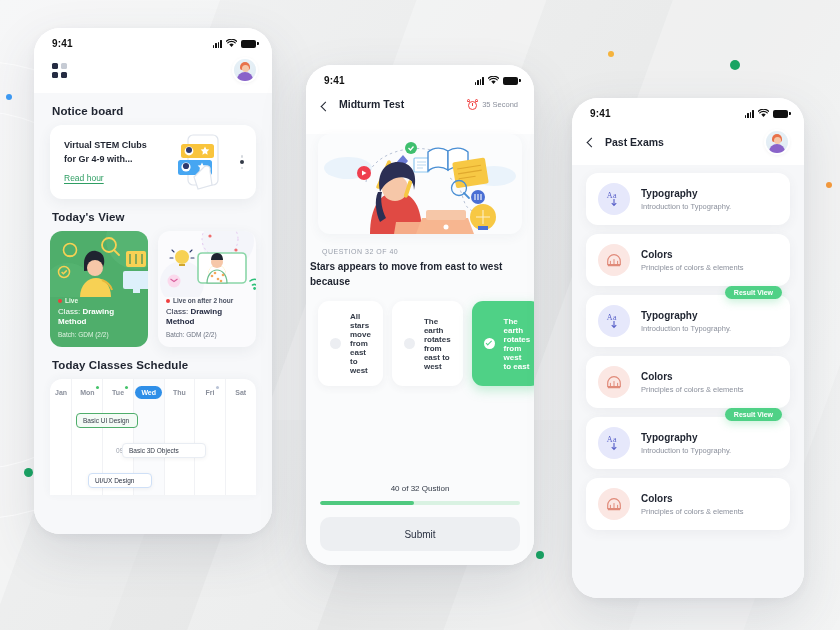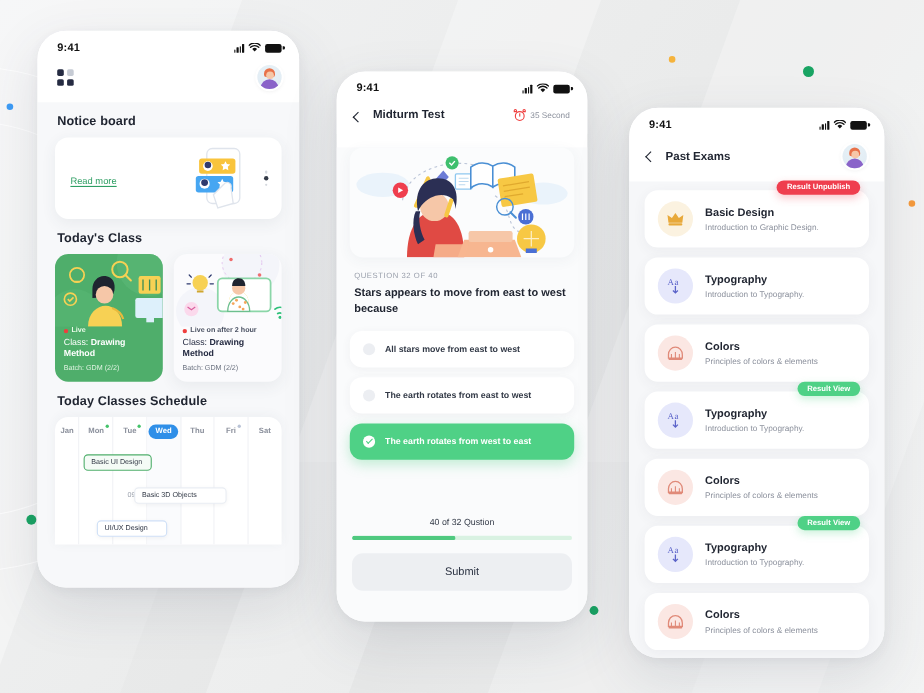--- a/index.html
+++ b/index.html
@@ -162,36 +162,36 @@
   .alarm .hand { position:absolute; left:5px; top:4.5px; width:1.2px;height:3px;background:#ef3e3e; }
   .timer-txt { font-size: 7.5px; color:#8b909c; }
 
   .p2-body { background:#fafbfc; height:100%; }
   .quiz-ill {
     margin: 12px 12px 0; height: 100px; border-radius: 12px;
     background:#fbfcfd; box-shadow: 0 3px 12px rgba(60,70,90,.05);
     position: relative; overflow:hidden;
   }
   .q-label { font-size:7px; letter-spacing:.5px; color:#9aa0ac; padding: 14px 16px 0; }
-  .q-text { font-size: 10px; font-weight:bold; color:#1f2430; padding: 5px 16px 0; line-height:1.45; }
-  .answers { padding: 12px 12px 0; display:flex; flex-direction:column; gap:9px; }
+  .q-text { font-size: 10px; font-weight:bold; color:#1f2430; padding: 5px 4px 0; line-height:1.45; }
+  .answers { padding: 12px 12px 0; display:flex; gap:9px; }
   .ans {
     display:flex; align-items:center; gap:9px;
     background:#fff; border-radius:11px; padding: 11px 12px;
     box-shadow: 0 2px 9px rgba(60,70,90,.06);
     font-size:8px; color:#333a47; font-weight:600;
   }
   .ans .radio { width:11px;height:11px;border-radius:50%;background:#eceef2; flex:none;}
   .ans.sel { background:#4fd186; color:#fff; box-shadow: 0 4px 12px rgba(79,209,134,.35); }
   .ans.sel .radio { background:#fff; position:relative; }
   .ans.sel .radio:after {
     content:""; position:absolute; left:2.6px; top:3.2px; width:4.5px;height:2.3px;
     border-left:1.4px solid #4fd186; border-bottom:1.4px solid #4fd186; transform: rotate(-45deg);
   }
-  .p2-foot { position:absolute; left:0; right:0; bottom:28px; padding: 0 14px; }
+  .p2-foot { position:absolute; left:0; right:0; bottom:14px; padding: 0 14px; }
   .qcount { text-align:center; font-size:8px; color:#333a47; margin-bottom:8px; }
   .pbar { height:4px; border-radius:3px; background:#d9f2e2; overflow:hidden; }
   .pbar .fill { height:100%; background:#4fc97f; border-radius:3px; }
   .submit {
     margin-top: 12px; height:34px; border-radius:10px; background:#edeff2;
     display:flex; align-items:center; justify-content:center;
     font-size:10px; color:#2b3242; border:none; width:100%; font-family:inherit;
   }
 
   
@@ -271,21 +271,22 @@
           <span class="face"></span>
           <span class="body"></span>
       </div>
     </div>
 
     <div class="p1-body">
       <div class="sec-title">Notice board</div>
 
       <div class="notice-card">
         <div class="notice-text">
-          <div class="notice-link">Read more</div>
+          <div class="notice-title">Virtual STEM Clubs for Gr 4-9 with...</div>
+          <div class="notice-link">Read hour</div>
         </div>
         <div class="notice-ill">
           <svg width="72" height="58" viewBox="0 0 72 58">
             <rect x="26" y="2" width="30" height="50" rx="5" fill="#fff" stroke="#dfe4ec" stroke-width="1.2"></rect>
             <rect x="19" y="11" width="33" height="14" rx="2.5" fill="#f9c43c"></rect>
             <circle cx="27" cy="18" r="4.4" fill="#fff"></circle>
               <circle cx="27" cy="17" r="3" fill="#2f3a6e"></circle>
             <path d="M43 13.5l1.3 2.7 3 .4-2.2 2.1.5 3-2.6-1.4-2.6 1.4.5-3-2.2-2.1 3-.4z" fill="#fff"></path>
             <rect x="16" y="27" width="34" height="15" rx="2.5" fill="#46a6f2"></rect>
             <circle cx="24" cy="34" r="4.6" fill="#fff"></circle>
@@ -294,21 +295,21 @@
             <path d="M41 35 C44 31 49 33 48 38 L50 52 L36 56 L32 44 Z" fill="#fff" stroke="#dfe4ec" stroke-width="1.2"></path>
           </svg>
         </div>
         <div class="dots-v">
           <i></i>
             <i class="on"></i>
             <i></i>
         </div>
       </div>
 
-      <div class="sec-title">Today's Class</div>
+      <div class="sec-title">Today's View</div>
       <div class="class-row">
 
         <div class="class-card green">
           <div class="cc-ill">
             <svg width="110" height="66" viewBox="0 0 110 66">
               <circle cx="86" cy="8" r="30" fill="#5cba78" opacity=".55"></circle>
               <circle cx="18" cy="58" r="26" fill="#5cba78" opacity=".45"></circle>
               <circle cx="20" cy="19" r="6.5" fill="none" stroke="#f7d154" stroke-width="1.6"></circle>
               <path d="M17.5 25h5" stroke="#f7d154" stroke-width="1.6"></path>
               <circle cx="59" cy="14" r="7" fill="none" stroke="#f7d154" stroke-width="1.8"></circle>
@@ -547,33 +548,20 @@
         <span class="p3-title">Past Exams</span>
       </div>
       <div class="avatar">
         <span class="hair"></span>
           <span class="face"></span>
           <span class="body"></span>
       </div>
     </div>
 
     <div class="p3-body" id="exam-list">
-  <div class="exam-card">
-    <div class="exam-icon cream">
-            <svg width="18" height="18" viewBox="0 0 20 20">
-              <path d="M3 14h14l1-8-4.5 3L10 4 6.5 9 2 6z" fill="#e8a93a"></path>
-              <rect x="3" y="14.5" width="14" height="2.2" rx="1" fill="#e8a93a"></rect>
-            </svg>
-          </div>
-    <div>
-      <div class="exam-name">Basic Design</div>
-      <div class="exam-sub">Introduction to Graphic Design.</div>
-    </div>
-    <div class="badge red">Result Unpublish</div>
-  </div>
 
   <div class="exam-card">
     <div class="exam-icon lilac">
             <svg width="18" height="18" viewBox="0 0 20 20">
               <text x="2" y="9" font-family="Liberation Serif, serif" font-size="9" fill="#5b63c9">A</text>
               <text x="9" y="9" font-family="Liberation Serif, serif" font-size="9" fill="#5b63c9">a</text>
               <path d="M10 10v7M7.5 14.5L10 17l2.5-2.5" stroke="#5b63c9" stroke-width="1.3" fill="none"></path>
             </svg>
           </div>
     <div>

